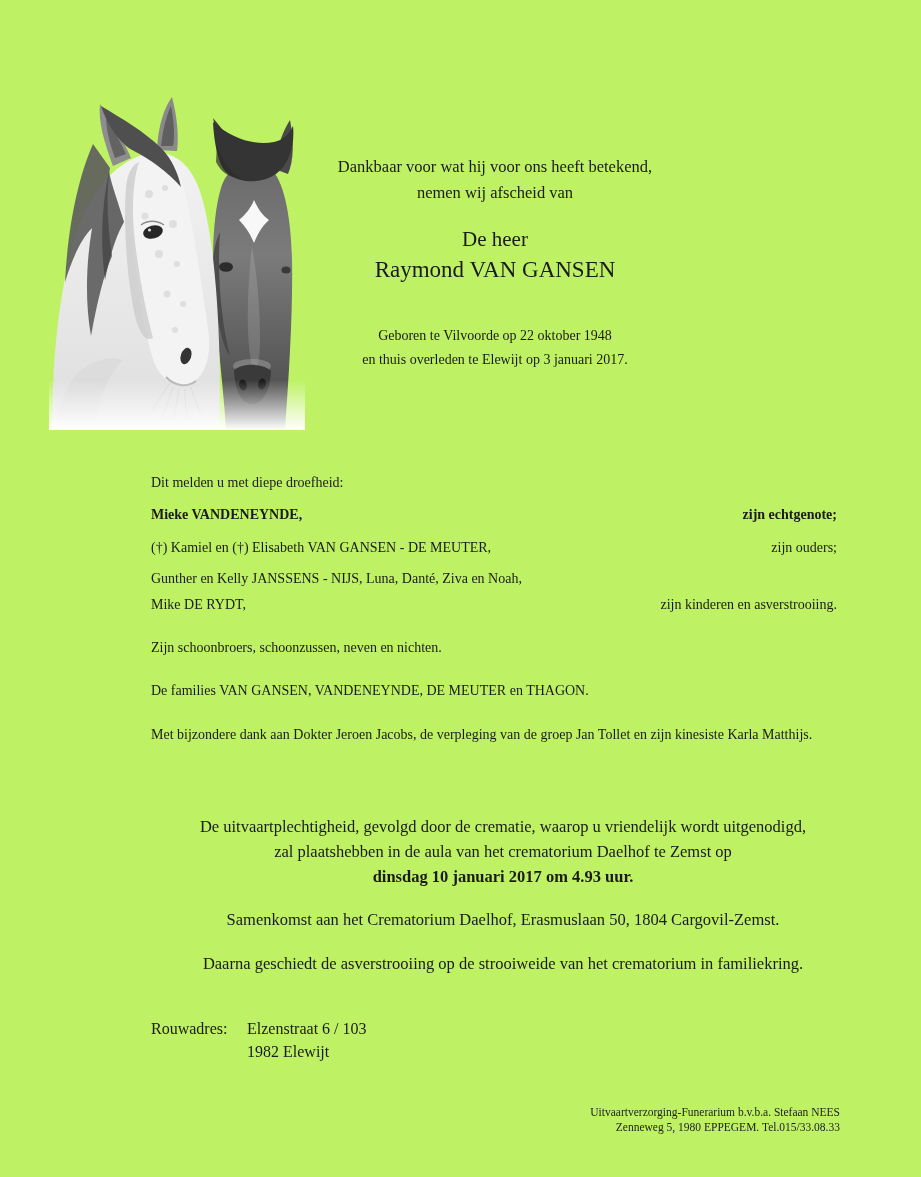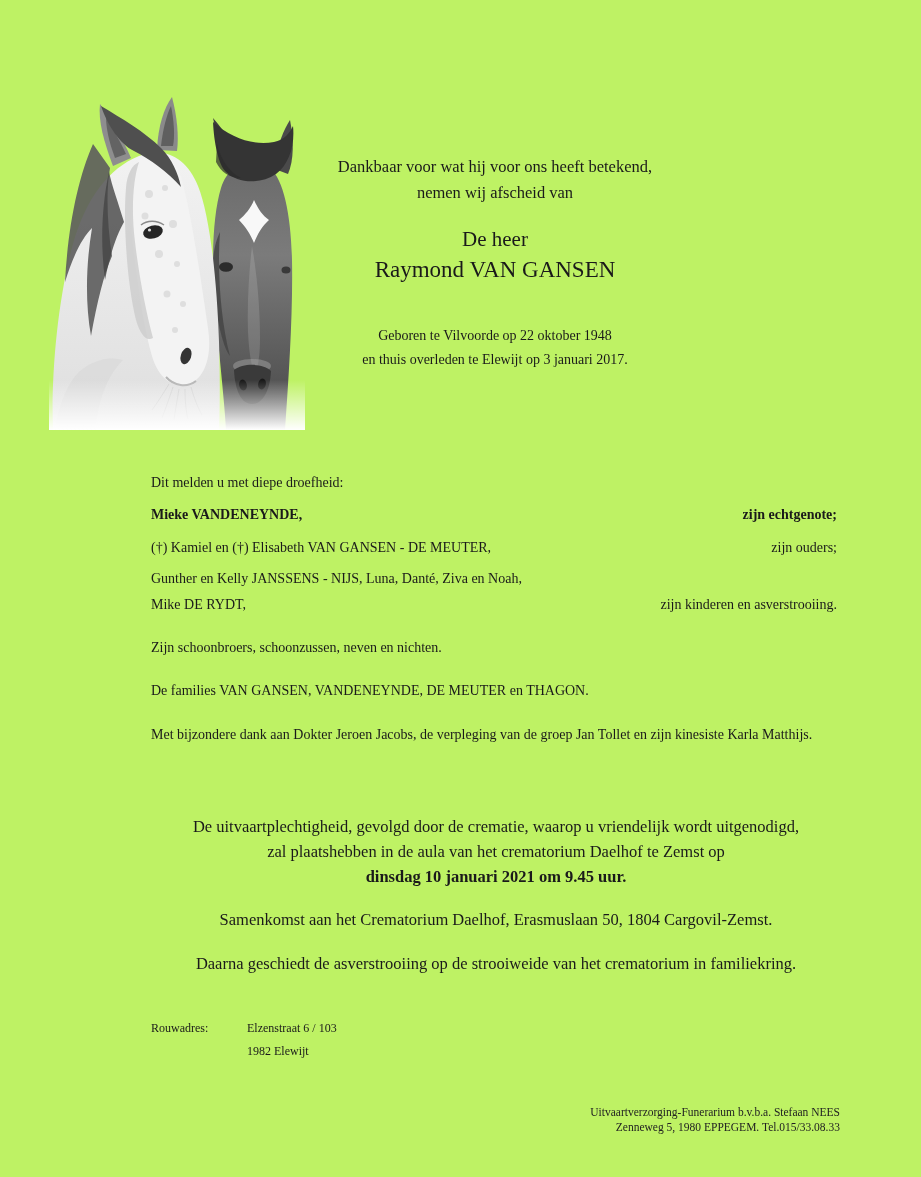--- a/index.html
+++ b/index.html
@@ -49,36 +49,36 @@
   .row-2 { margin-top: 11px; }
   .row-3 { margin-top: 9px; }
   .row-4 { margin-top: 4px; }
   .extended-family { margin-top: 21px; }
   .families-line   { margin-top: 21px; }
   .thanks-line     { margin-top: 22px; line-height: 22.5px; }
 
   
   .ceremony {
     position: absolute;
-    left: 120px; top: 814px;
+    left: 127px; top: 814px;
     width: 752px;
     text-align: center;
     font-size: 16.5px;
   }
   .ceremony .cline { line-height: 25px; }
   .ceremony .bold  { font-weight: bold; }
   .meeting-line    { margin-top: 19px; line-height: 24px; }
   .scattering-line { margin-top: 20px; line-height: 24px; }
 
   
   .rouwadres {
     position: absolute;
     left: 151px; top: 1017px;
     display: flex;
-    font-size: 12px;
+    font-size: 16px;
     line-height: 23px;
   }
   .rouwadres .label { width: 96px; }
 
   
   .footer {
     position: absolute;
     right: 81px; top: 1105px;
     text-align: right;
     font-size: 11.5px;
@@ -200,21 +200,21 @@
     </div>
 
     <div class="extended-family">Zijn schoonbroers, schoonzussen, neven en nichten.</div>
     <div class="families-line">De families VAN GANSEN, VANDENEYNDE, DE MEUTER en THAGON.</div>
     <div class="thanks-line">Met bijzondere dank aan Dokter Jeroen Jacobs, de verpleging van de groep Jan Tollet en zijn kinesiste Karla Matthijs.</div>
   </div>
 
   <div class="ceremony">
     <div class="cline">De uitvaartplechtigheid, gevolgd door de crematie, waarop u vriendelijk wordt uitgenodigd,</div>
     <div class="cline">zal plaatshebben in de aula van het crematorium Daelhof te Zemst op</div>
-    <div class="cline bold">dinsdag 10 januari 2021 om 9.45 uur.</div>
+    <div class="cline bold">dinsdag 10 januari 2017 om 4.93 uur.</div>
     <div class="meeting-line">Samenkomst aan het Crematorium Daelhof, Erasmuslaan 50, 1804 Cargovil-Zemst.</div>
     <div class="scattering-line">Daarna geschiedt de asverstrooiing op de strooiweide van het crematorium in familiekring.</div>
   </div>
 
   <div class="rouwadres">
     <div class="label">Rouwadres:</div>
     <div>
       <div>Elzenstraat 6 / 103</div>
       <div>1982 Elewijt</div>
     </div>

